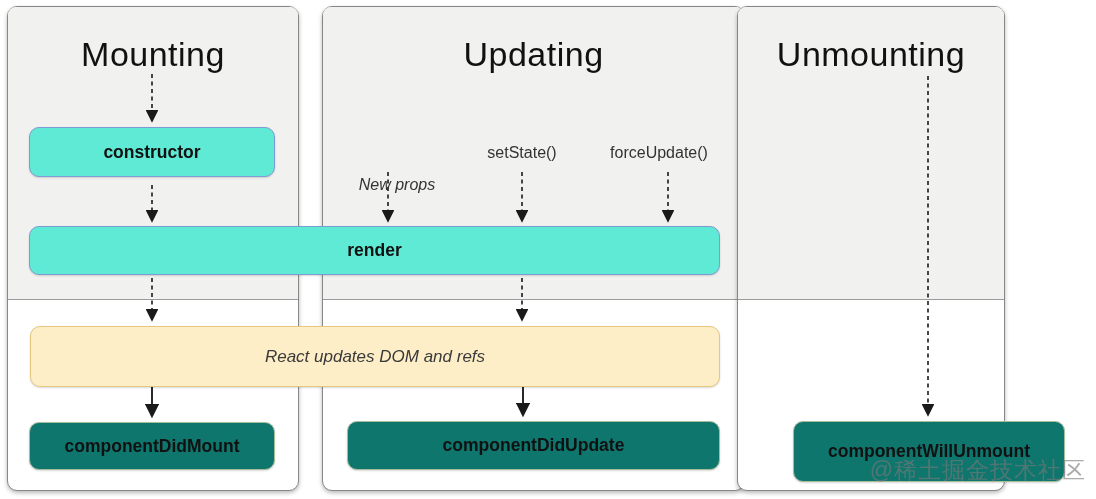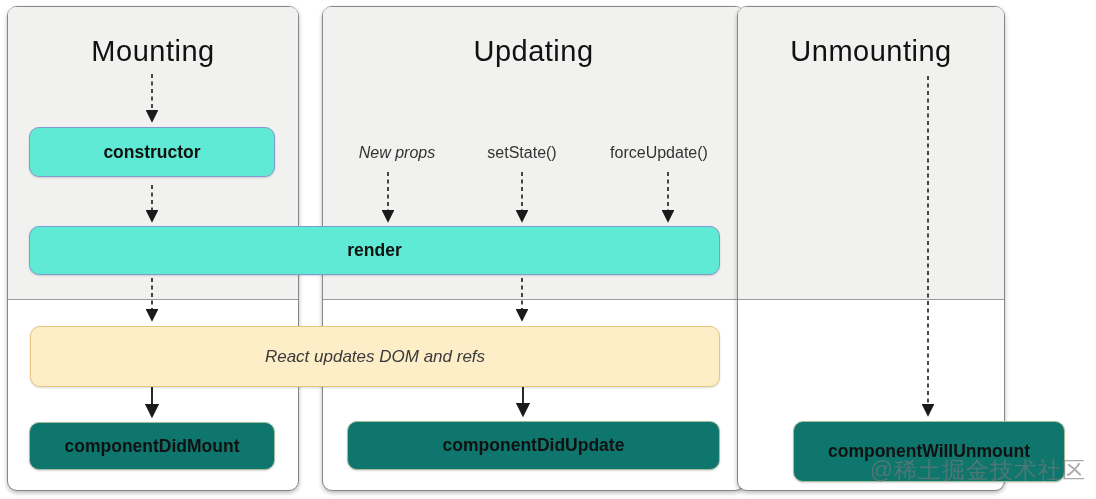--- a/index.html
+++ b/index.html
@@ -25,21 +25,21 @@
   .col-3{left:737px;width:268px;}
   .col-head{
     position:absolute;left:0;right:0;top:0;height:292px;
     background:#f1f1ef;
     border-bottom:1.5px solid #9b9b9b;
     border-radius:8px 8px 0 0;
   }
   .col-title{
     position:absolute;left:0;right:0;top:28px;
     text-align:center;
-    font-size:29px;color:#111;
+    font-size:34px;color:#111;
     letter-spacing:.5px;
   }
   
   svg.arrows{position:absolute;left:0;top:0;z-index:5;pointer-events:none;}
   
   .box{
     position:absolute;z-index:10;
     display:flex;align-items:center;justify-content:center;
     border-radius:10px;
     box-sizing:border-box;
@@ -56,21 +56,21 @@
   .box-cdm         {left:29px; top:422px;width:246px;height:48px;}
   .box-cdu         {left:347px;top:421px;width:373px;height:49px;}
   .box-cwu         {left:793px;top:421px;width:272px;height:61px;}
   
   .trigger{
     position:absolute;top:144px;z-index:6;
     transform:translateX(-50%);
     font-size:16px;color:#333;white-space:nowrap;
   }
   .trigger.italic{font-style:italic;}
-  .trig-1{left:397px;}
+  .trig-1{left:397px;margin-top:32px;}
   .trig-2{left:522px;}
   .trig-3{left:659px;}
   
   .watermark{
     position:absolute;right:10px;top:455px;z-index:20;
     font-size:23px;color:rgba(120,120,120,.62);
     letter-spacing:1px;white-space:nowrap;
   }
 </style>
 </head>

